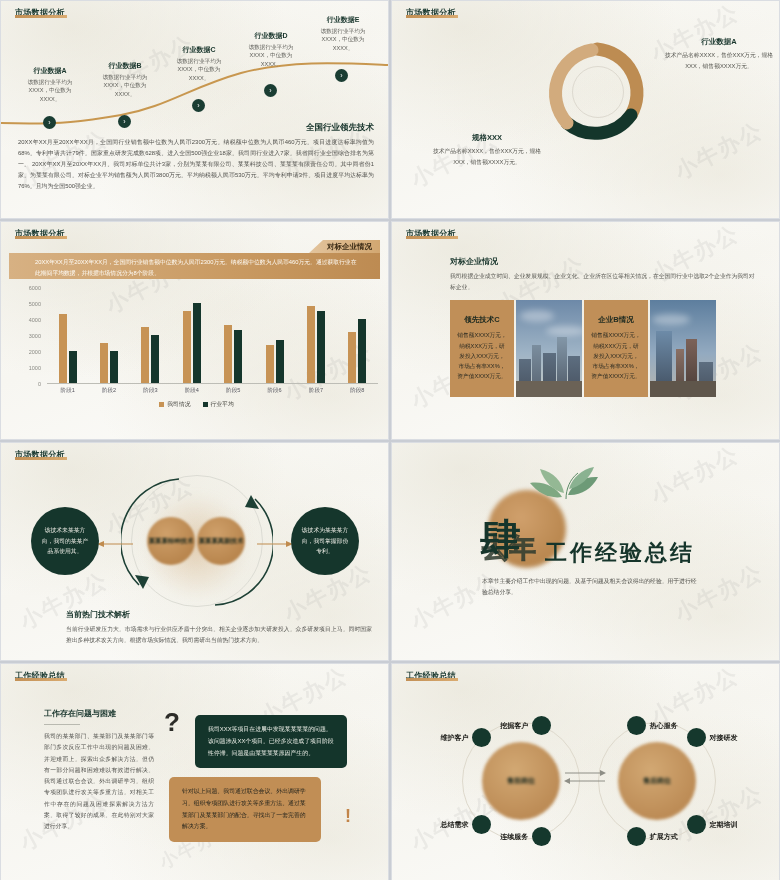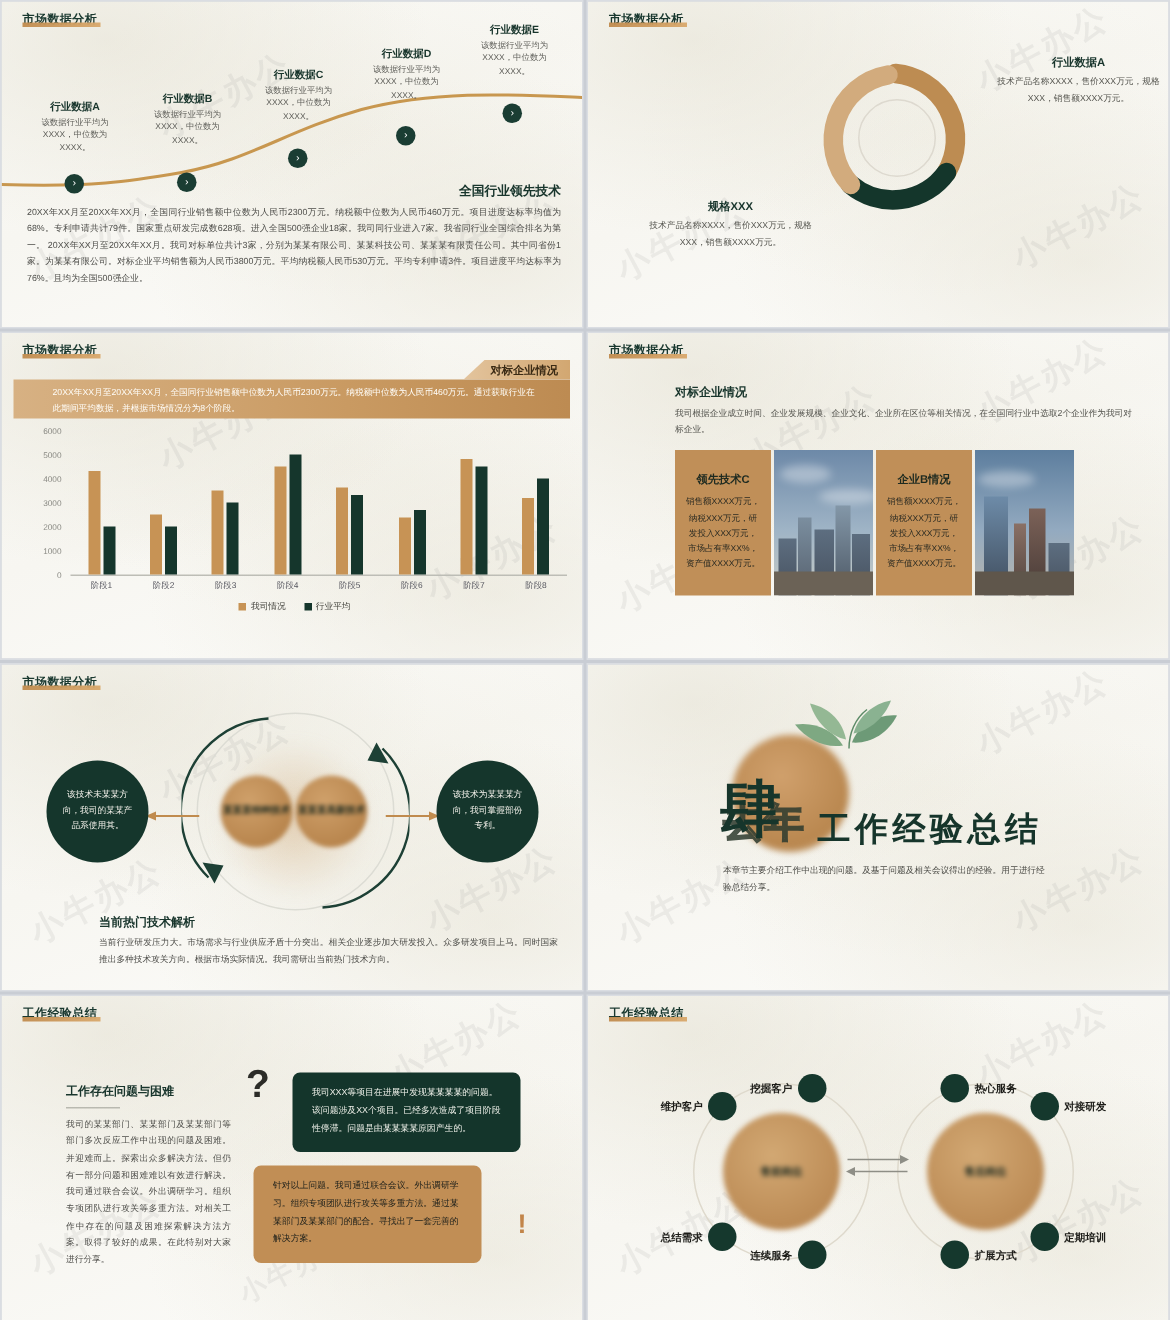--- a/index.html
+++ b/index.html
@@ -120,21 +120,21 @@
   .s6 .leaves { position:absolute; left:130px; top:20px; width:82px; height:42px; }
   .s6 .big { position:absolute; left:88px; top:76px; font-size:41px; font-weight:700; color:#16352b;
              line-height:1; letter-spacing:1px; }
   .s6 .ghost { position:absolute; left:90px; top:92px; font-size:27px; font-weight:700; line-height:1;
                color:transparent; -webkit-text-stroke:1px #2d3a2e; opacity:.85; }
   .s6 .ttl { position:absolute; left:153px; top:95px; font-size:22px; font-weight:700; color:#16352b; letter-spacing:3px; }
   .s6 .sub { position:absolute; left:90px; width:218px; top:133px; font-size:5.8px; color:#4b4b46; line-height:1.95; }
 
   
   .s7 .left { position:absolute; left:43px; top:44px; width:110px; }
-  .s7 .left .h { font-size:8px; font-weight:700; color:#18352c;margin-top:14px; }
+  .s7 .left .h { font-size:8px; font-weight:700; color:#18352c; }
   .s7 .left .rule { width:36px; height:1px; background:#b9b9b0; margin:5px 0 6px; }
   .s7 .left .p { font-size:5.8px; color:#4e4e4a; line-height:1.95; text-align:justify; }
   .s7 .qm { position:absolute; left:163px; top:47px; font-size:26px; font-weight:700; color:#2c2c28; line-height:.9; }
   .s7 .bub { position:absolute; padding:9px 13px; border-radius:5px; width:152px; }
   .s7 .bub.g { left:194px; top:51px; background:#14352b; }
   .s7 .bub.g p { font-size:5.9px; color:#eef0e9; line-height:2; }
   .s7 .bub.o { left:168px; top:113px; background:#c18e55; }
   .s7 .bub.o p { font-size:5.9px; color:#22231c; line-height:2; }
   .s7 .ex { position:absolute; left:344px; top:145px; font-size:18px; font-weight:700; color:#c2854a; line-height:.85; }
 

